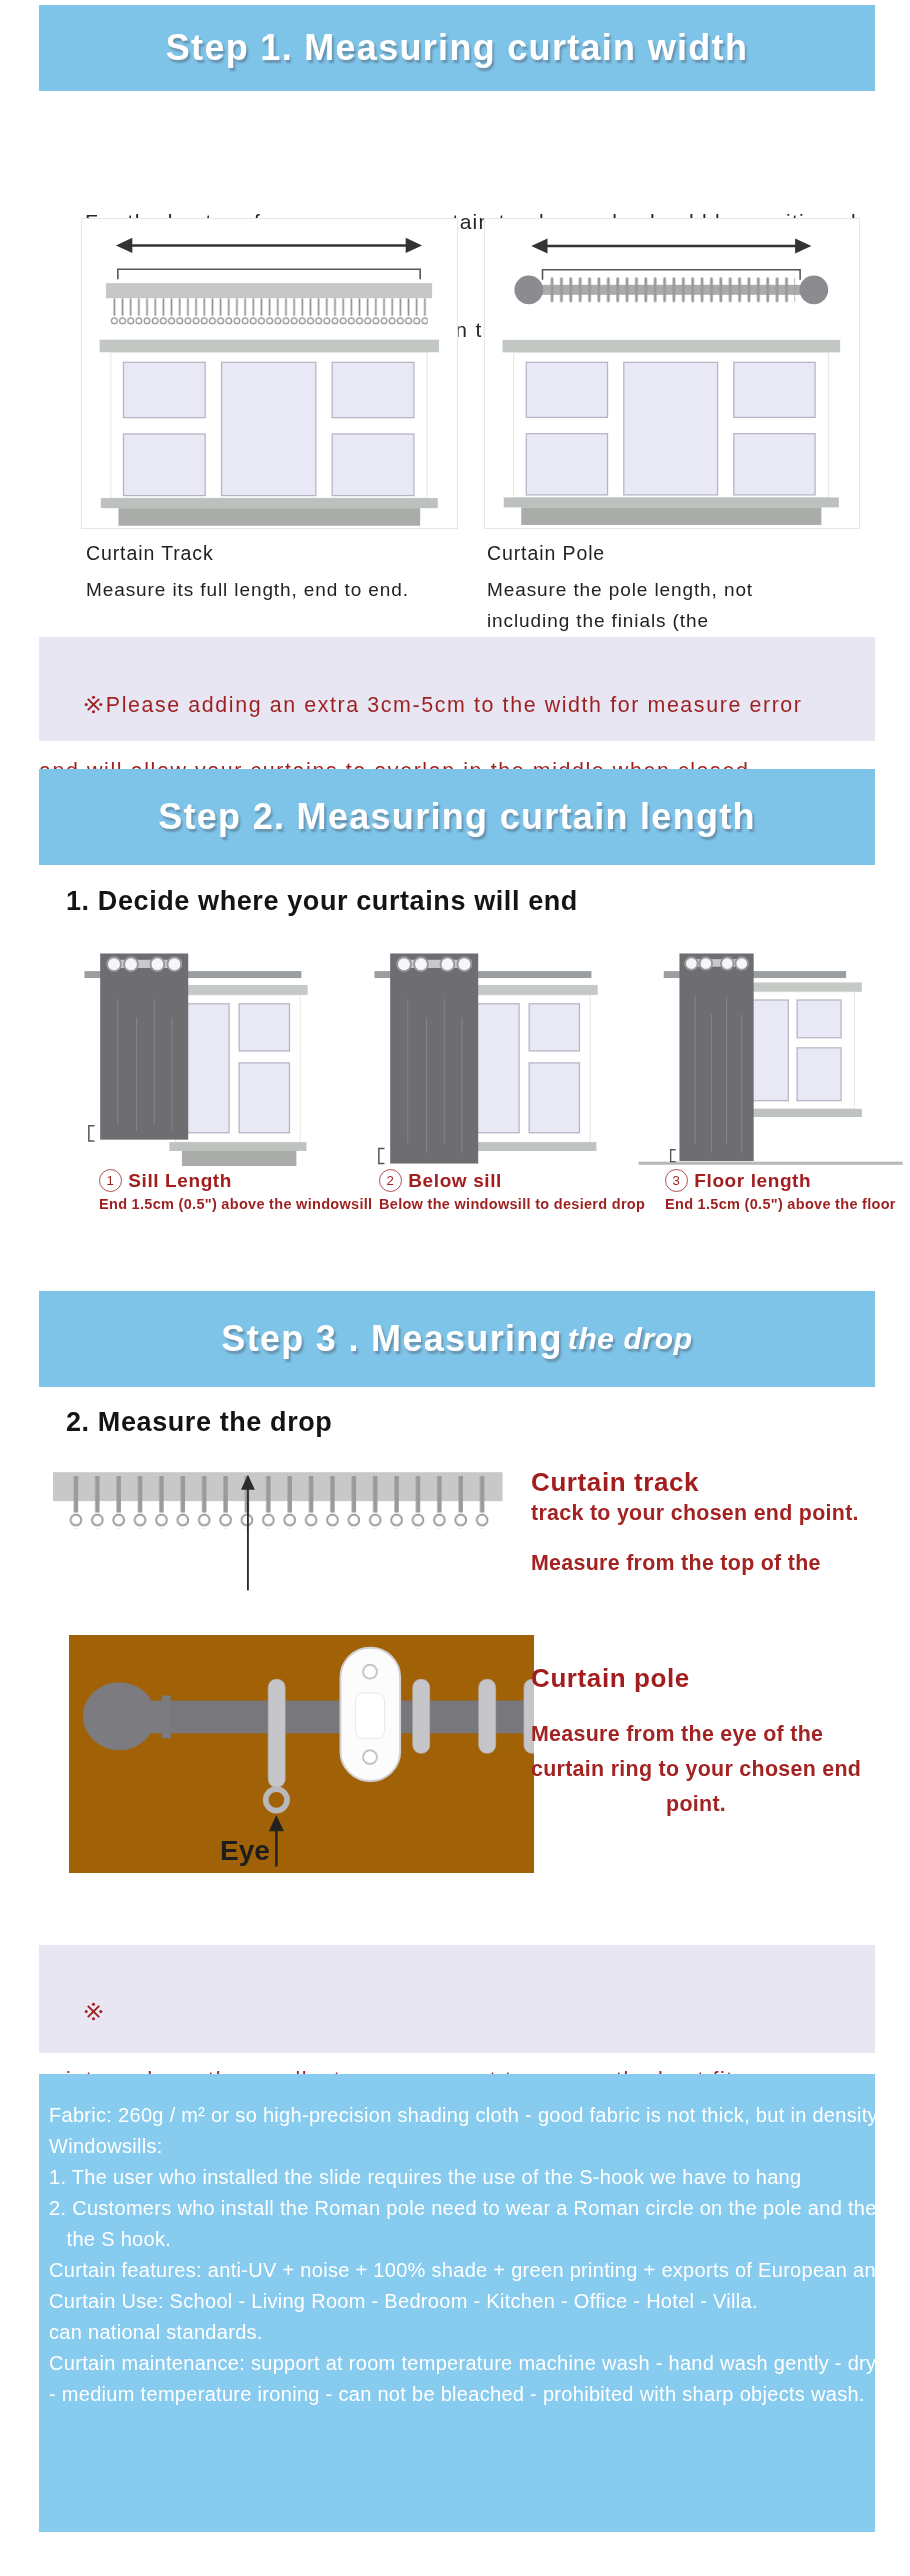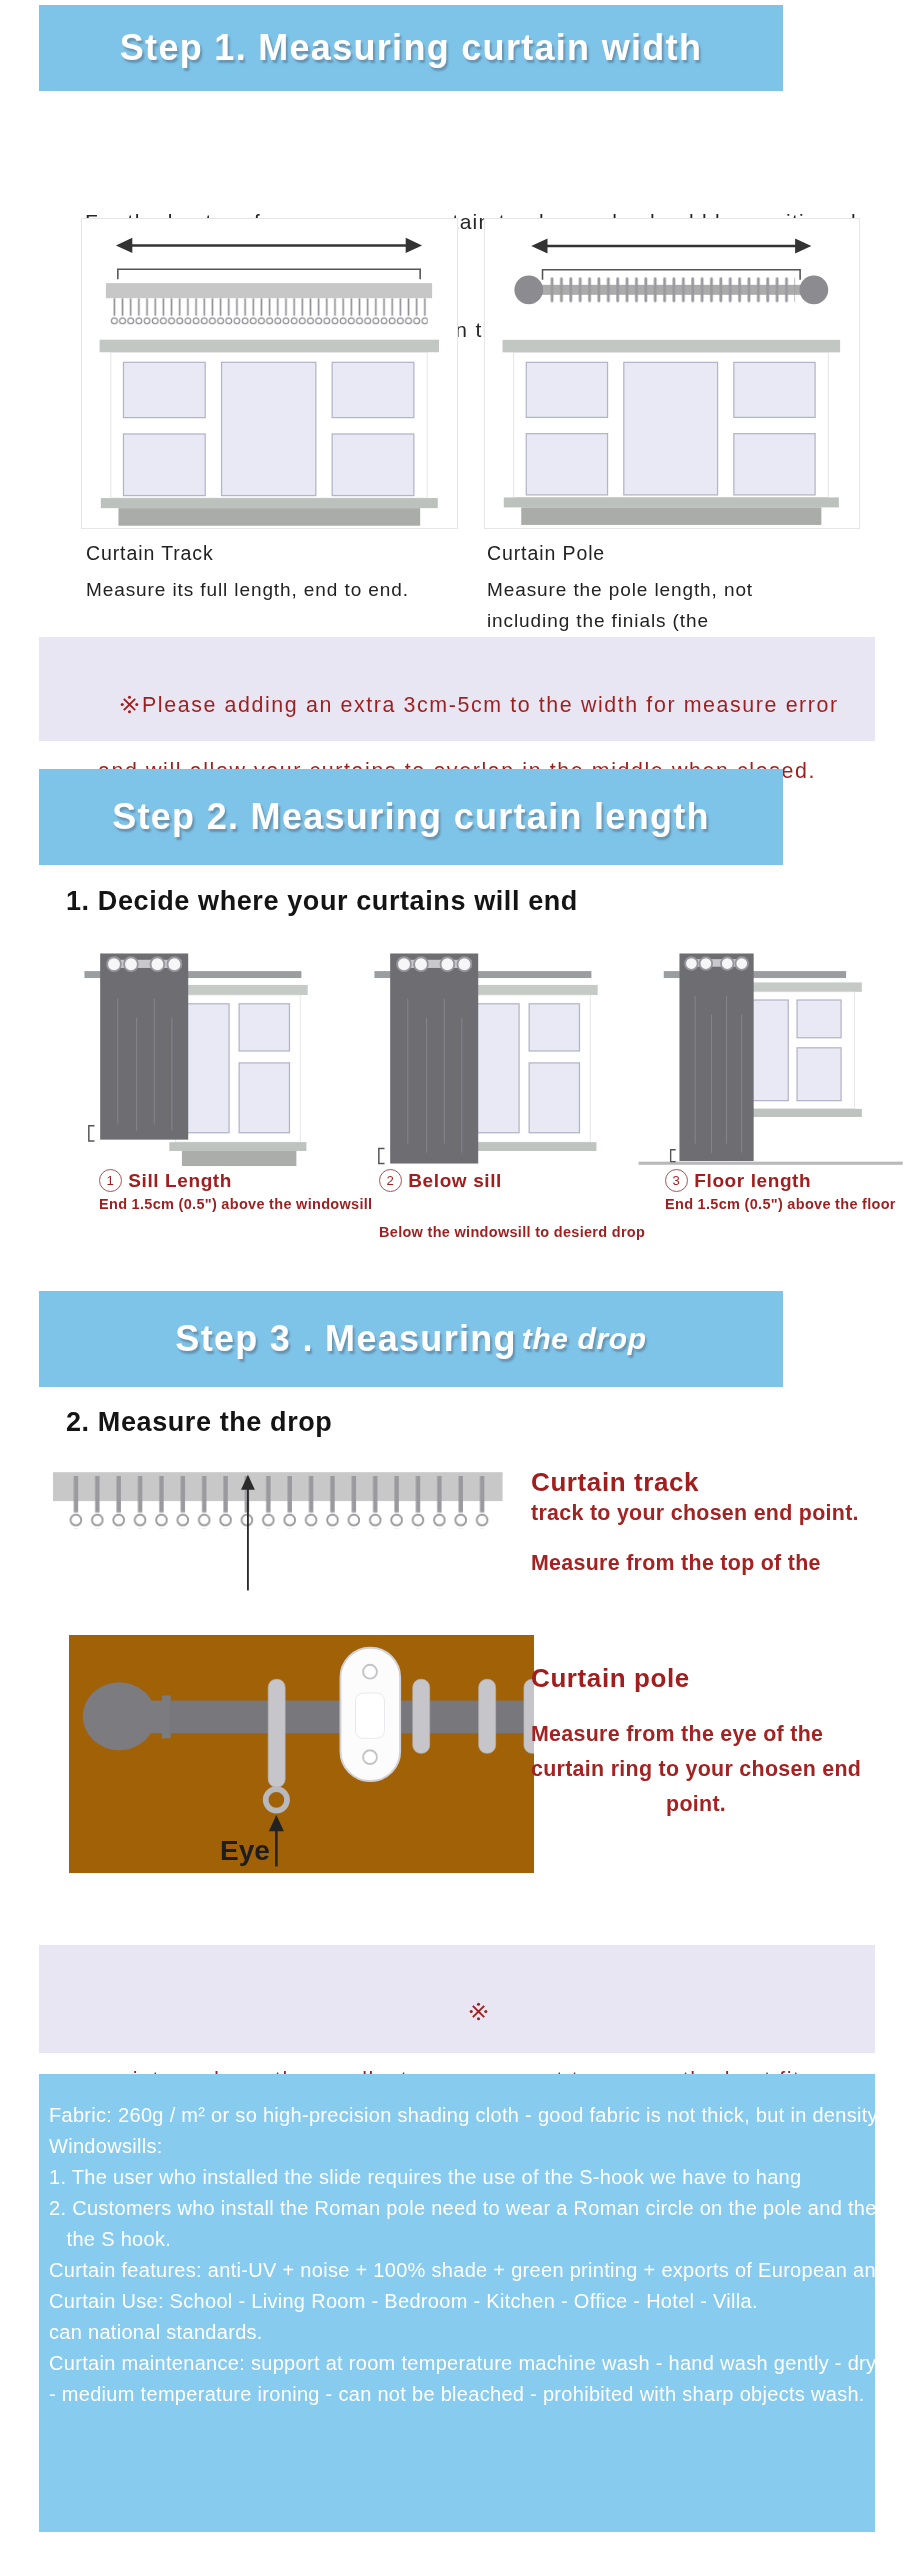--- a/index.html
+++ b/index.html
@@ -1,27 +1,27 @@
 <!DOCTYPE html>
 <html style="font-size:10px"><head>
 <meta charset="utf-8">
 <style>
   html,body{margin:0;padding:0;background:#ffffff;}
   #canvas{position:relative;width:910px;height:2576px;background:#ffffff;overflow:hidden;
           font-family:"Liberation Sans","DejaVu Sans",sans-serif;}
   .abs{position:absolute;}
-  .banner{left:39px;width:744px;background:#7ec3e8;display:flex;align-items:center;justify-content:center;}
+  .banner{left:39px;width:836px;background:#7ec3e8;display:flex;align-items:center;justify-content:center;}
   .banner-text{color:#ffffff;font-weight:bold;font-size:36px;letter-spacing:1.3px;
                text-shadow:1.9px 2.5px 1.9px rgba(85,110,130,.55);}
   .banner-sub{font-size:30px;margin-left:5px;letter-spacing:0.6px;font-style:italic;}
   .intro{color:#262626;font-size:21px;letter-spacing:1.3px;line-height:36px;white-space:pre;}
   .illo-box{background:#ffffff;border:0.6px solid #e6e6e6;}
   .caption-title{color:#222;font-size:19.5px;letter-spacing:0.9px;white-space:pre;}
   .caption-body{color:#222;font-size:19px;letter-spacing:0.9px;line-height:31px;white-space:pre;}
-  .note{left:39px;width:836px;background:#e7e6f2;text-align:center;}
+  .note{left:39px;width:836px;background:#e7e6f2;text-align:left;}
   .note-line{color:#9e1f1f;font-size:21.4px;letter-spacing:1.6px;white-space:pre;line-height:33px;}
   .refmark{display:inline-block;vertical-align:-1.9px;margin-right:2.5px;}
   .black-heading{color:#141414;font-weight:bold;font-size:27px;letter-spacing:0.6px;white-space:pre;}
   .s2-label{color:#a21d1d;font-weight:bold;font-size:19px;letter-spacing:0.6px;white-space:pre;display:flex;align-items:center;}
   .circnum{display:inline-flex;width:21px;height:21px;border:1.3px solid #b05050;border-radius:50%;
            align-items:center;justify-content:center;font-size:13.2px;font-weight:normal;color:#9e1f1f;margin-right:6.3px;flex:0 0 auto;}
   .s2-sub{color:#9e1f1f;font-weight:bold;font-size:14.5px;letter-spacing:0.3px;white-space:pre;}
   .red-title{color:#a21d1d;font-weight:bold;font-size:26px;letter-spacing:0.6px;white-space:pre;}
   .red-body{color:#a32222;font-weight:bold;font-size:21.4px;letter-spacing:0.3px;white-space:pre;}
   .pole-panel{background:#a16207;}
@@ -217,21 +217,21 @@
   <div class="abs s2-label" style="left:99px;top:1169px;">
     <span class="circnum">1</span>
     <span>Sill Length</span>
   </div>
   <div class="abs s2-sub" style="left:99px;top:1196px;">End 1.5cm (0.5") above the windowsill</div>
 
   <div class="abs s2-label" style="left:379px;top:1169px;">
     <span class="circnum">2</span>
     <span>Below sill</span>
   </div>
-  <div class="abs s2-sub" style="left:379px;top:1224px;">Below the windowsill to desierd drop</div>
+  <div class="abs s2-sub" style="left:379px;top:1196px;">Below the windowsill to desierd drop</div>
 
   <div class="abs s2-label" style="left:665px;top:1169px;">
     <span class="circnum">3</span>
     <span>Floor length</span>
   </div>
   <div class="abs s2-sub" style="left:665px;top:1196px;">End 1.5cm (0.5") above the floor</div>
 
   <div class="abs banner" style="top:1291px;height:96px;">
     <span class="banner-text">Step 3 . Measuring</span>
     <span class="banner-text banner-sub">the drop</span>

